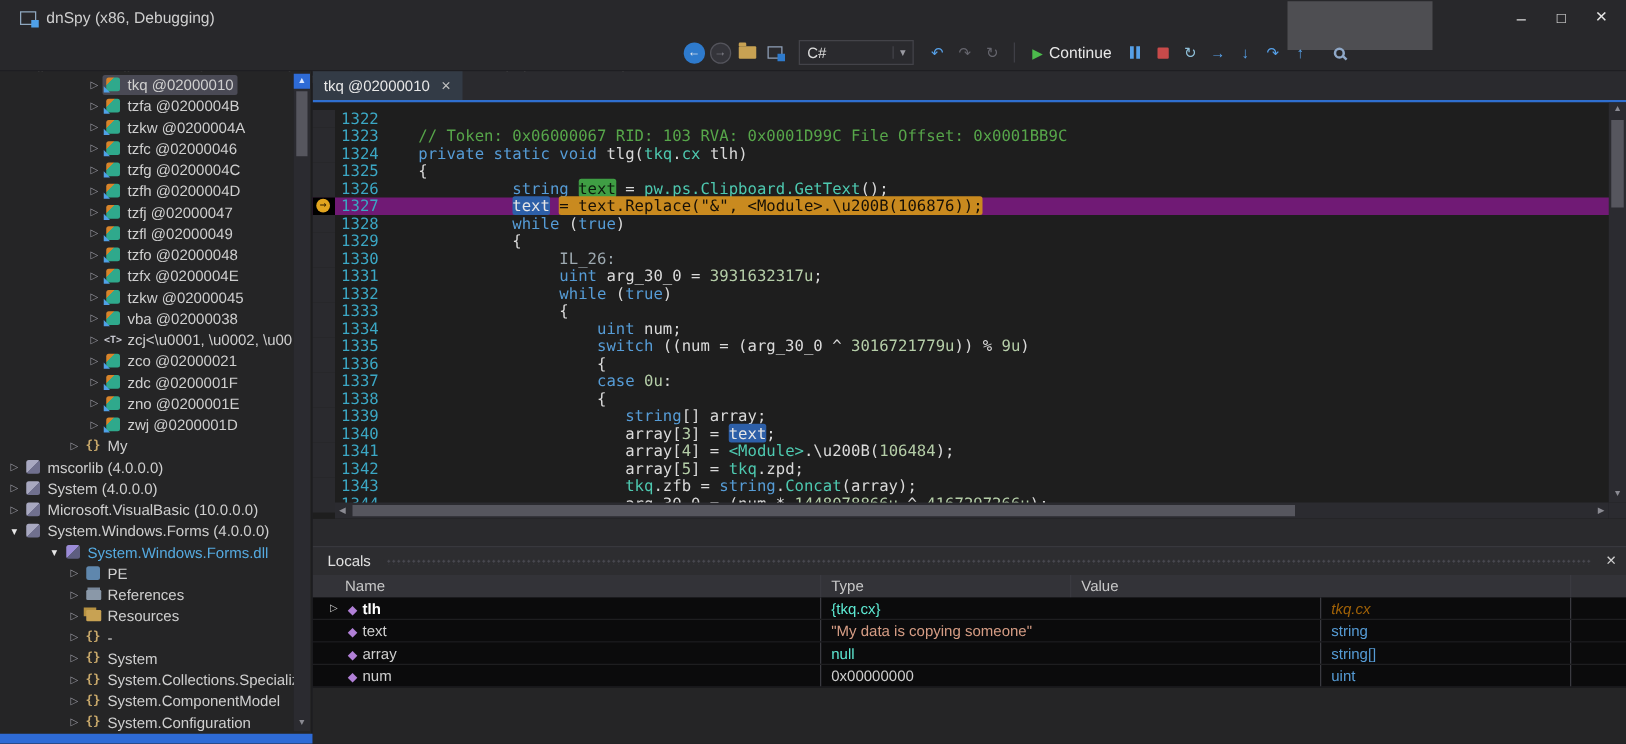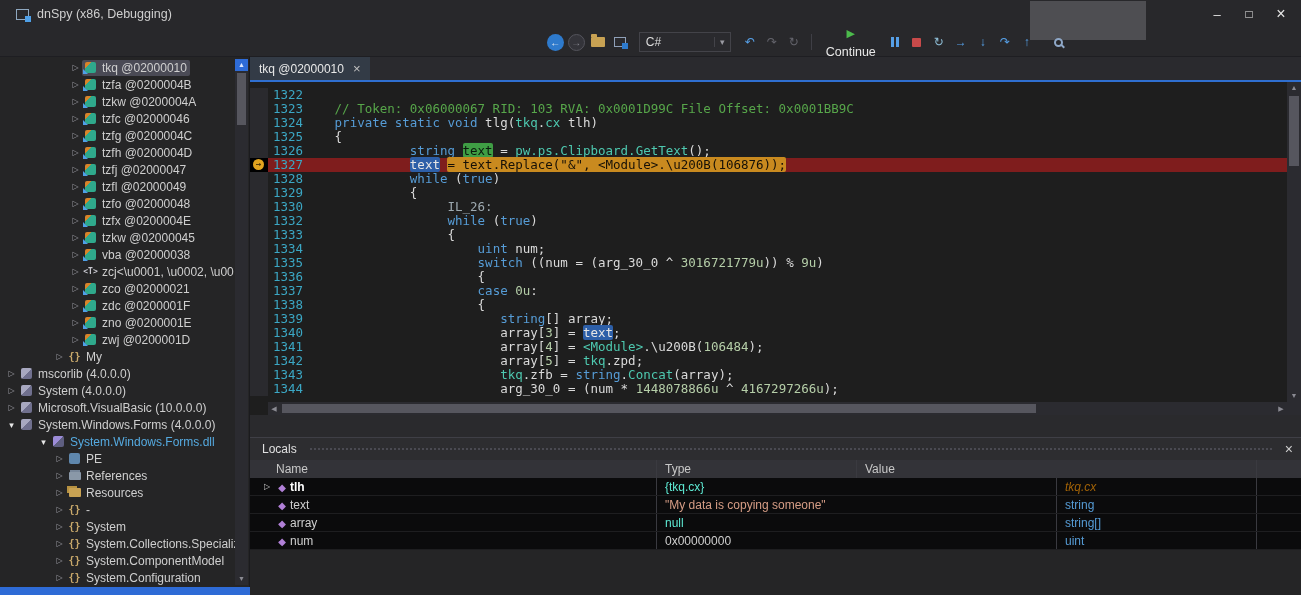--- a/index.html
+++ b/index.html
@@ -37,21 +37,21 @@
   .folder::before { content:""; position:absolute; top:-3px; left:0; width:6px; height:3px; background:#C8A253; border-radius:1px 1px 0 0; }
   .winic { width:12px; height:10px; border:1px solid #8FA0B8; display:inline-block; position:relative; background:#2A2A2E; }
   .winic::after { content:""; position:absolute; right:-3px; bottom:-3px; width:6px; height:6px; background:#2E7ACC; }
   .combo { width:92px; height:20px; background:#2A2A2E; border:1px solid #434349; display:inline-flex; align-items:center; margin:0 8px; }
   .combo-text { flex:1; padding-left:6px; font-size:12px; color:#DCDCDC; }
   .combo-arrow { width:16px; text-align:center; color:#9A9AA2; font-size:9px; border-left:1px solid #434349; }
   .blue { color:#56A0E8; } .dim { color:#64646C; } .rst { color:#8FBFD8; }
   .i-undo::before { content:"↶"; } .i-redo::before { content:"↷"; } .i-refresh::before { content:"↻"; }
   .i-next::before { content:"→"; } .i-into::before { content:"↓"; } .i-over::before { content:"↷"; } .i-out::before { content:"↑"; }
   .tsep { width:1px; height:16px; background:#3F3F46; margin:0 6px; }
-  .continue { display:inline-flex; align-items:center; gap:5px; color:#E8E8E8; font-size:12.5px; margin:0 8px;flex-direction:column; }
+  .continue { display:inline-flex; align-items:center; gap:5px; color:#E8E8E8; font-size:12.5px; margin:0 8px; }
   .play::before { content:"▶"; color:#4CBB4C; font-size:11px; }
   .pause .bar { width:3px; height:10px; background:#56A0E8; display:inline-block; margin:0 1px; }
   .stopsq { width:9px; height:9px; background:#C84A4A; display:inline-block; border-radius:1px; }
   .mag { width:9px; height:9px; border:2px solid #8FA8C8; border-radius:50%; position:relative; display:inline-block; margin-left:14px; }
   .mag::after { content:""; position:absolute; width:5px; height:2px; background:#8FA8C8; transform:rotate(45deg); right:-4px; bottom:-2px; }
 
   
   .content { position:absolute; top:57px; left:0; right:0; bottom:0; display:flex; }
   .sidebar { width:250px; flex:none; background:#252526; position:relative; border-right:1px solid #1B1B1E; }
   .main { flex:1; display:flex; flex-direction:column; min-width:0; }
@@ -84,21 +84,21 @@
   .tree-scroll .thumb { position:absolute; top:14px; left:2px; width:9px; height:52px; background:#56565E; }
   .taskbar-strip { position:absolute; left:0; bottom:0; width:250px; height:8px; background:#2E6BD6; }
 
   
   .tabstrip { height:25px; background:#2A2A2E; border-bottom:2px solid #2F6FD0; display:flex; align-items:flex-end; }
   .tab { height:23px; background:#333B46; color:#E8E8E8; font-size:12px; display:inline-flex; align-items:center; padding:0 9px; gap:9px; }
   .tab-close::before { content:"×"; color:#C0C0C0; font-size:13px; }
   .editor { position:relative; height:333px; background:#1E1E1E; overflow:hidden; }
   .code { padding-top:6px; font-family:"DejaVu Sans Mono", monospace; font-size:12.5px; line-height:14px; }
   .crow { display:flex; height:14px; }
-  .crow.cur { background:#7f1d1d; }
+  .crow.cur { background:#701a75; }
   .cgut { width:18px; flex:none; background:#2A2A2E; position:relative; }
   .crow.cur .cgut { background:#000; }
   .mark { position:absolute; left:3px; top:1px; width:11px; height:11px; background:#E2A41F; border-radius:50%; color:#2A1A00; font-size:9px; line-height:11px; text-align:center; }
   .mark::before { content:"→"; }
   .clnum { width:44px; flex:none; text-align:right; padding-right:9px; color:#3BA7C4; }
   .ctext { white-space:pre; flex:1; color:#DADADA; }
   .tk-cm { color:#57A64A; } .tk-kw { color:#569CD6; } .tk-ty { color:#4EC9B0; }
   .tk-nu { color:#B5CEA8; } .tk-pl { color:#DADADA; } .tk-lb { color:#9DA9B0; }
   .tk-hg { background:#3F9E44; color:#0B1A0D; border-radius:2px; }
   .tk-hb { background:#2D5FA8; color:#E6E6E6; border-radius:2px; }
@@ -482,20 +482,25 @@
             <span class="clnum">1329</span>
             <span class="ctext">             <span class="tk-pl">{</span></span>
           </div>
           <div class="crow">
             <span class="cgut"></span>
             <span class="clnum">1330</span>
             <span class="ctext">                  <span class="tk-lb">IL_26:</span></span>
           </div>
           <div class="crow">
             <span class="cgut"></span>
+            <span class="clnum">1331</span>
+            <span class="ctext">                  <span class="tk-kw">uint</span><span class="tk-pl"> arg_30_0 = </span><span class="tk-nu">3931632317u</span><span class="tk-pl">;</span></span>
+          </div>
+          <div class="crow">
+            <span class="cgut"></span>
             <span class="clnum">1332</span>
             <span class="ctext">                  <span class="tk-kw">while</span><span class="tk-pl"> (</span><span class="tk-kw">true</span><span class="tk-pl">)</span></span>
           </div>
           <div class="crow">
             <span class="cgut"></span>
             <span class="clnum">1333</span>
             <span class="ctext">                  <span class="tk-pl">{</span></span>
           </div>
           <div class="crow">
             <span class="cgut"></span>

